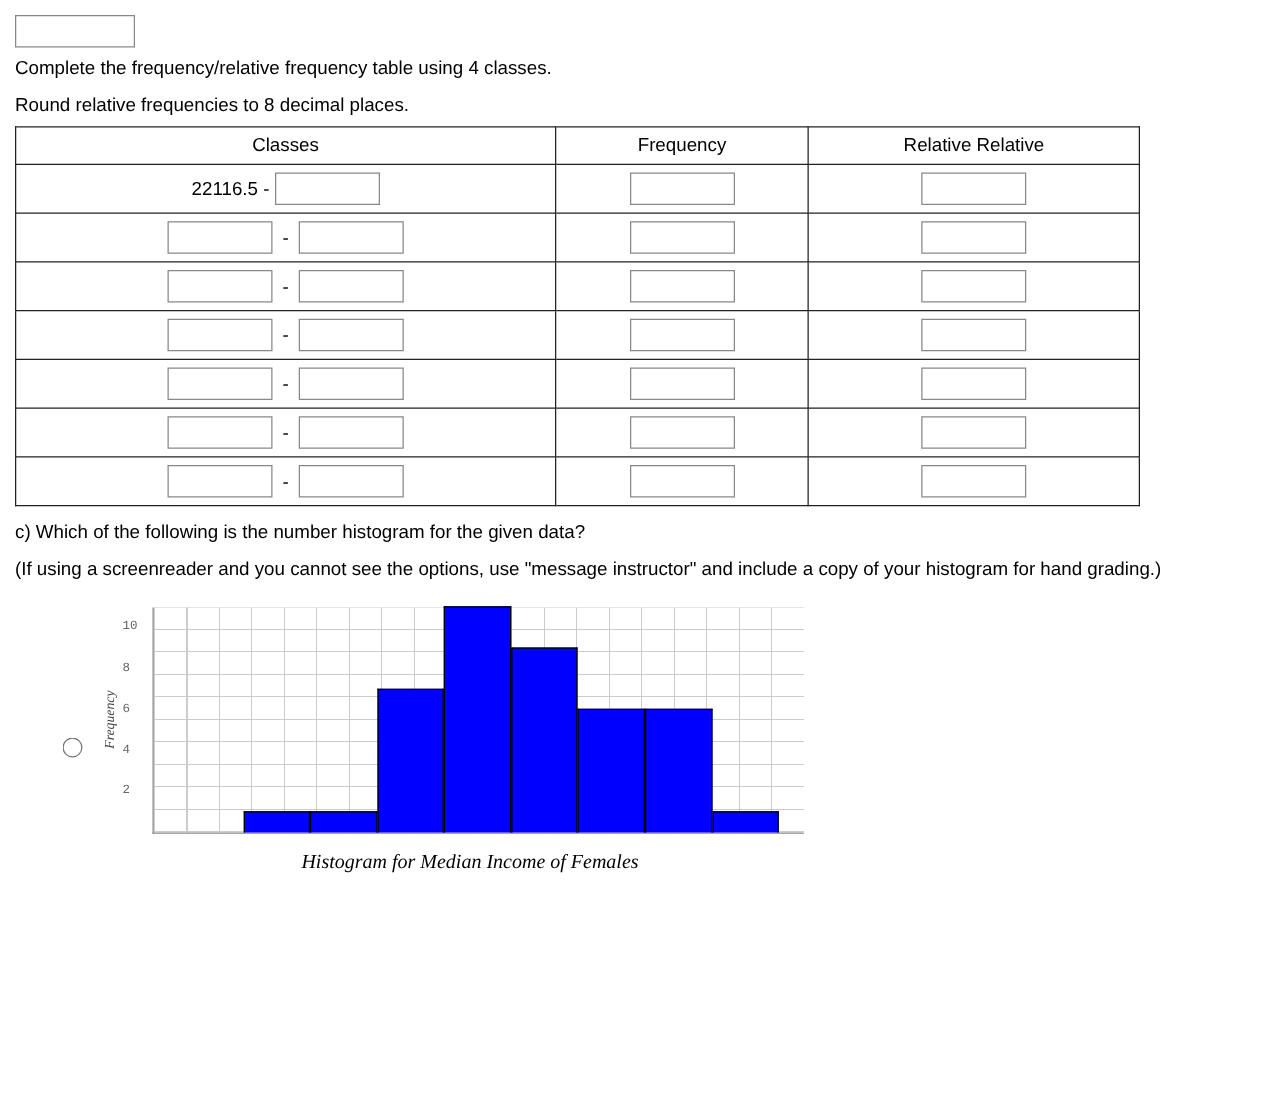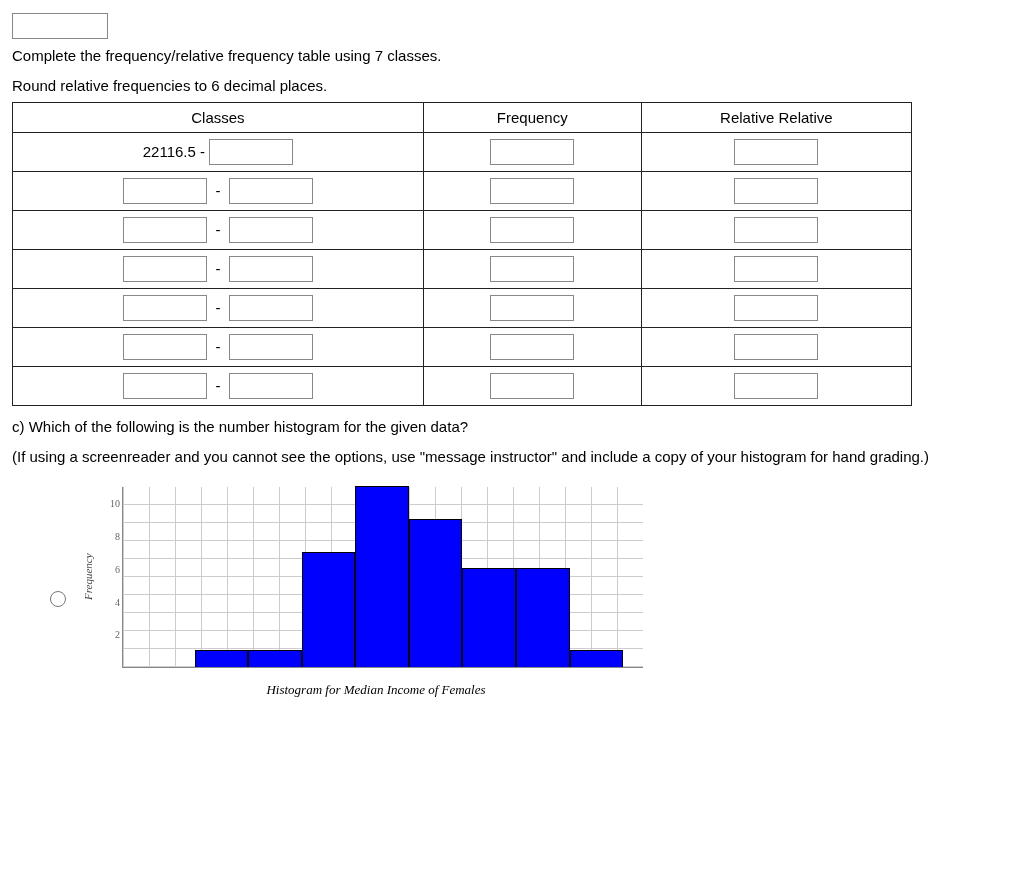--- a/index.html
+++ b/index.html
@@ -26,21 +26,21 @@
     font-size: 14px;
     text-align: center;
   }
   table.freq {
     border-collapse: collapse;
     width: 900px;
     margin-top: 4px;
   }
   table.freq th, table.freq td {
     border: 1px solid #222;
-    padding: 6px 17px;
+    padding: 6px 4px;
     text-align: center;
     font-weight: normal;
   }
   table.freq th {
     font-weight: normal;
     font-size: 15px;
   }
   .class-cell { white-space: nowrap; }
   .class-cell .pre-label { margin-right: 4px; }
   .class-cell .dash { margin: 0 4px; }
@@ -109,60 +109,60 @@
     height: 180px;
     width: 22px;
     font-family: "Times New Roman", serif;
     font-size: 10px;
     color: #666;
   }
   .ytick {
     position: absolute;
     right: 0;
     transform: translateY(50%);
-    text-align: right;
     width: 100%;
+    font-family: Liberation Mono, monospace;
   }
   .xaxis-labels {
     margin-left: 26px;
     width: 520px;
     font-family: "Times New Roman", serif;
     font-size: 8px;
     color: #666;
     letter-spacing: -0.4px;
     white-space: nowrap;
     overflow: hidden;
     padding: 2px 0 0 18px;
   }
   .chart-title {
     font-family: "Times New Roman", serif;
     font-style: italic;
-    font-size: 13px;
+    font-size: 16px;
     text-align: center;
     margin-top: 14px;
     width: 560px;
   }
   .mag-icon {
     position: absolute;
     right: -60px;
     bottom: -36px;
     width: 20px;
     height: 20px;
   }
   .mag-icon svg { width: 20px; height: 20px; }
 </style>
 </head>
 <body>
 
 <div class="question-text">
   <input class="inline-box" type="text" style="">
 </div>
 
-<div class="question-text">Complete the frequency/relative frequency table using 7 classes.</div>
-<div class="question-text">Round relative frequencies to 6 decimal places.</div>
+<div class="question-text">Complete the frequency/relative frequency table using 4 classes.</div>
+<div class="question-text">Round relative frequencies to 8 decimal places.</div>
 
 <table class="freq">
   <thead>
     <tr>
       <th>Classes</th>
       <th>Frequency</th>
       <th>Relative Relative</th>
     </tr>
   </thead>
   <tbody id="freq-body">

